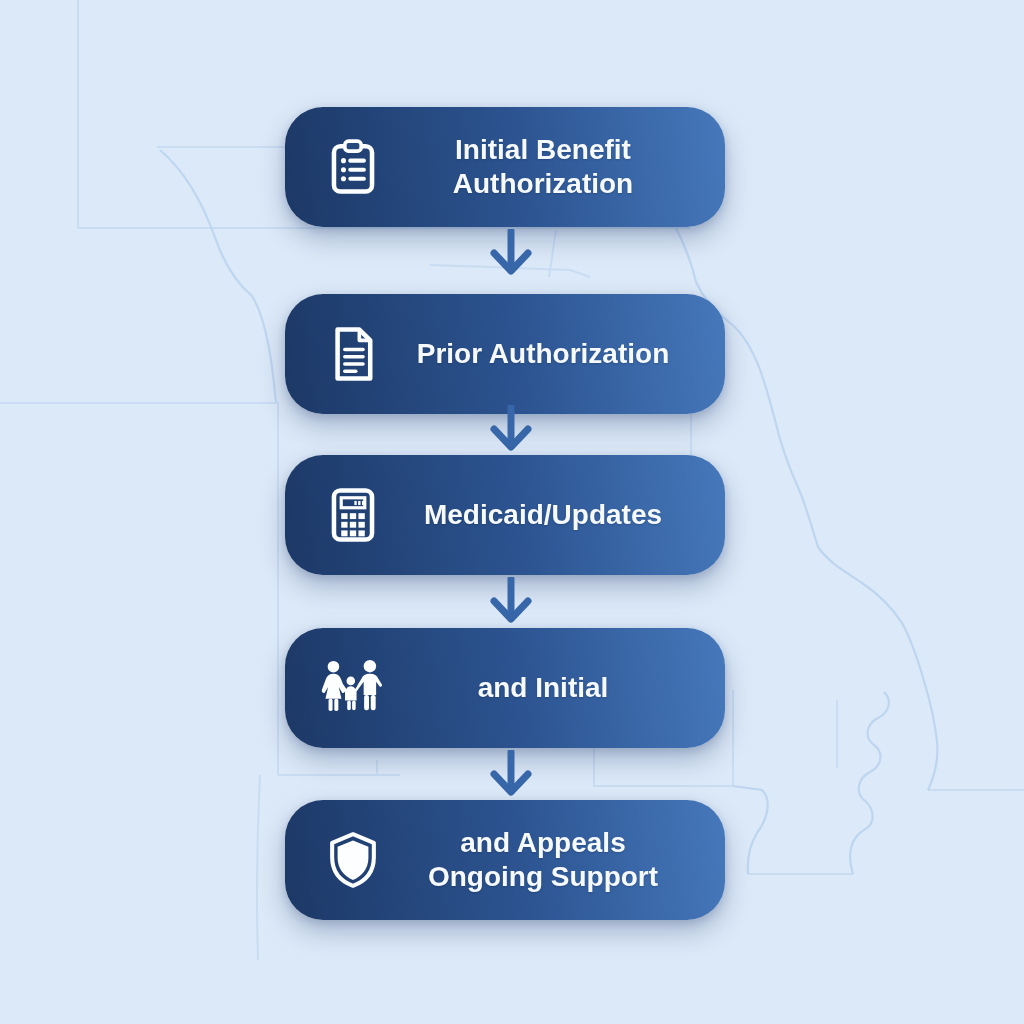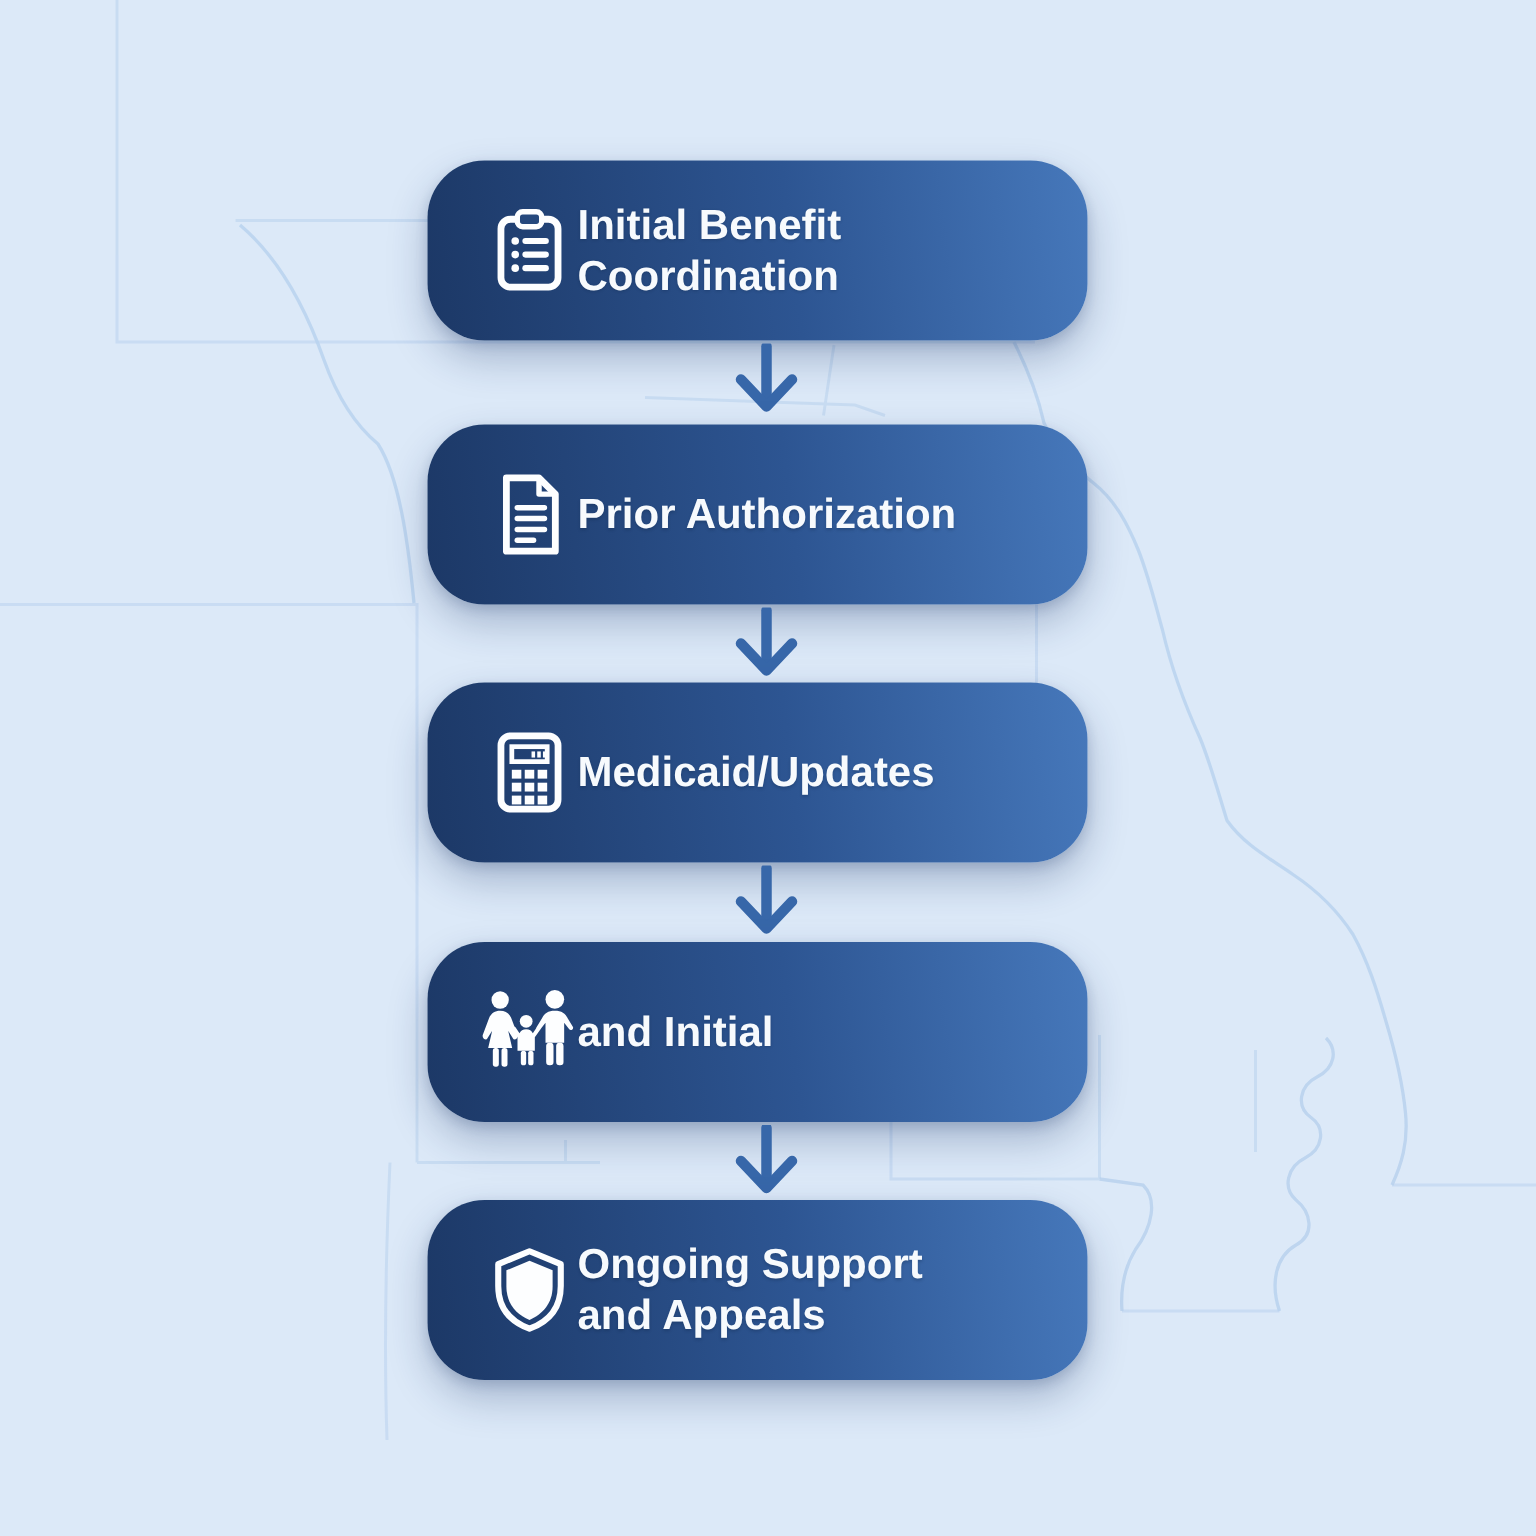--- a/index.html
+++ b/index.html
@@ -24,28 +24,28 @@
     position:absolute;left:285px;width:440px;height:120px;border-radius:38px;
     background:linear-gradient(83deg,var(--box-gradient-start) 0%,#2d5592 55%,var(--box-gradient-end) 100%);
     box-shadow:0 12px 26px rgba(26,52,99,.28),0 3px 8px rgba(26,52,99,.16);
     display:flex;align-items:center;
   }
   .icon{flex:0 0 auto;width:64px;height:64px;margin-left:36px;display:flex;align-items:center;justify-content:center;}
   .icon svg{display:block;}
   .icon .stroke{stroke:#fdfeff;fill:none;}
   .icon .fill{fill:#fdfeff;}
   .label{
-    flex:1;text-align:left;padding-right:24px;
+    flex:1;text-align:center;padding-right:24px;
     color:var(--box-text);font-weight:700;font-size:28px;line-height:34px;
     text-shadow:0 1px 2px rgba(10,30,60,.25);
   }
   .label span{display:block;}
   .arrow{position:absolute;left:483px;width:56px;height:50px;}
   .arrow .stroke{stroke:var(--arrow);fill:none;stroke-width:7;stroke-linecap:round;stroke-linejoin:round;}
-  .step1{top:107px}.step2{top:283px}.step3{top:455px}.step4{top:628px}.step5{top:800px}
+  .step1{top:107px}.step2{top:294px}.step3{top:455px}.step4{top:628px}.step5{top:800px}
   .arrow1{top:229px}.arrow2{top:405px}.arrow3{top:577px}.arrow4{top:750px}
 </style>
 </head>
 <body>
 
 <div class="canvas">
 
   <svg class="map" viewBox="0 0 1024 1024">
     <g class="county">
       <path d="M78,0 V228 H690"></path>
@@ -81,21 +81,21 @@
           <circle class="fill" cx="21.5" cy="25" r="2.8"></circle>
           <line class="stroke" x1="29" y1="25" x2="44" y2="25" stroke-width="4.5" stroke-linecap="round"></line>
           <circle class="fill" cx="21.5" cy="35" r="2.8"></circle>
           <line class="stroke" x1="29" y1="35" x2="44" y2="35" stroke-width="4.5" stroke-linecap="round"></line>
           <circle class="fill" cx="21.5" cy="45" r="2.8"></circle>
           <line class="stroke" x1="29" y1="45" x2="44" y2="45" stroke-width="4.5" stroke-linecap="round"></line>
         </svg>
       </span>
       <span class="label">
         <span>Initial Benefit</span>
-        <span>Coordination</span>
+        <span>Authorization</span>
       </span>
     </div>
 
     <svg class="arrow arrow1" viewBox="0 0 56 50">
       <line class="stroke" x1="28" y1="2" x2="28" y2="37"></line>
       <polyline class="stroke" points="11,24 28,42 45,24"></polyline>
     </svg>
 
     <div class="step step2">
       <span class="icon">
@@ -178,19 +178,19 @@
     </svg>
 
     <div class="step step5">
       <span class="icon">
         <svg width="58" height="58" viewBox="0 0 64 64">
           <path class="stroke" d="M32,3.5 L55,13 V29 C55,45.5 45.5,55.5 32,60.5 C18.5,55.5 9,45.5 9,29 V13 Z" stroke-width="4.5" stroke-linejoin="round"></path>
           <path class="fill" d="M32,10.5 L49,17.5 V29.5 C49,42 41.5,50 32,54 C22.5,50 15,42 15,29.5 V17.5 Z"></path>
         </svg>
       </span>
       <span class="label">
+        <span>and Appeals</span>
         <span>Ongoing Support</span>
-        <span>and Appeals</span>
       </span>
     </div>
 
   </div>
 </div>
 
 </body></html>

